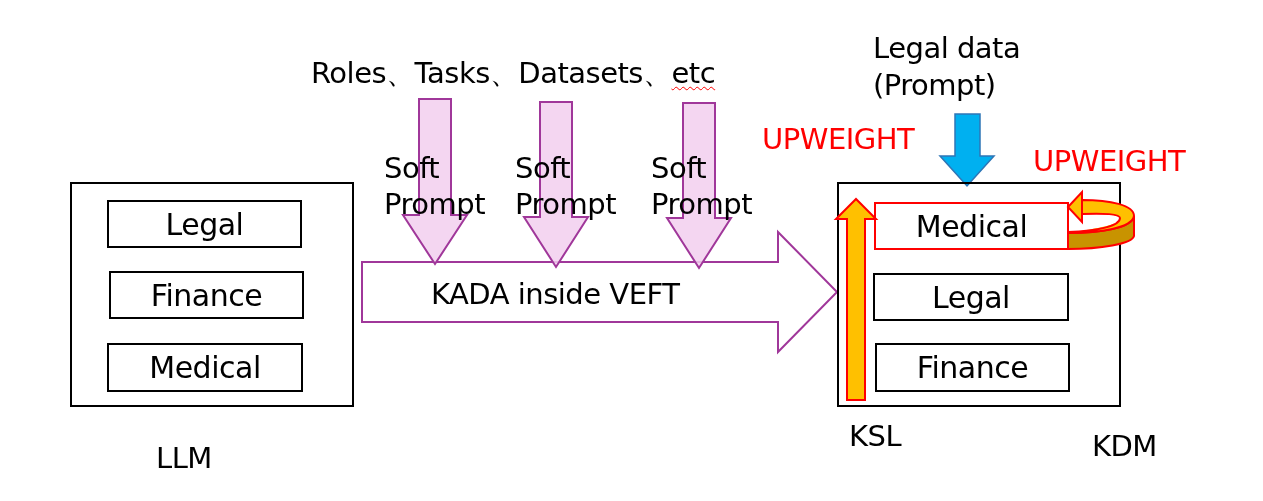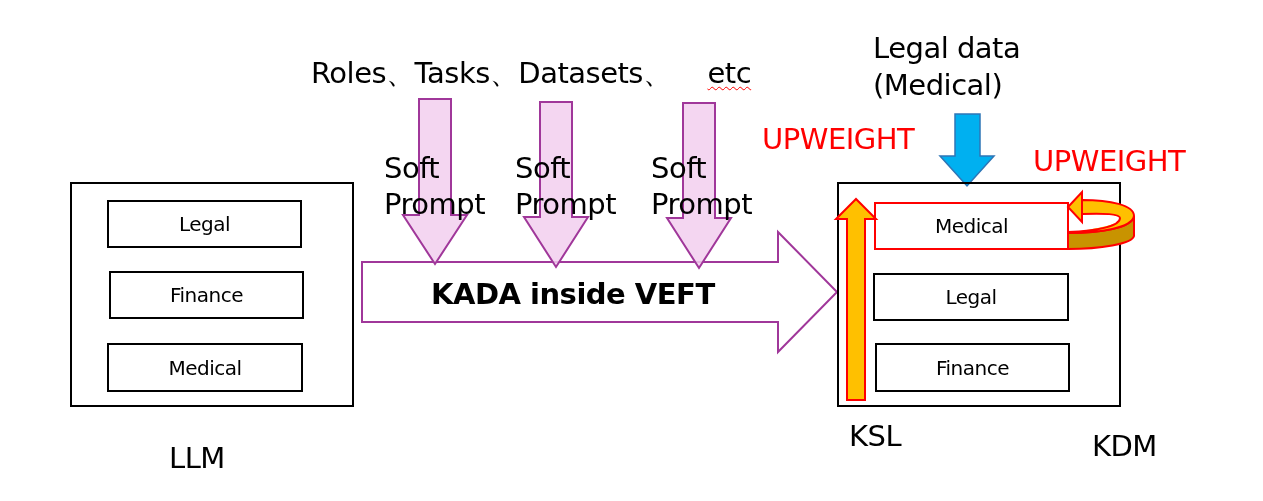--- a/index.html
+++ b/index.html
@@ -3,68 +3,68 @@
 <meta charset="utf-8">
 <style>
   html, body { margin: 0; padding: 0; background: #ffffff; }
   body { width: 1263px; height: 501px; position: relative; overflow: hidden;
          font-family: "DejaVu Sans", "Liberation Sans", sans-serif; color: #000; }
   svg.diagram { position: absolute; left: 0; top: 0; width: 1263px; height: 501px; }
   .lbl { position: absolute; font-size: 29px; line-height: 36px; white-space: nowrap; letter-spacing: -0.5px; }
   .box { position: absolute; border: 2px solid #000; box-sizing: border-box; background: transparent; }
   .domain-box { position: absolute; border: 2px solid #000; box-sizing: border-box;
                 display: flex; align-items: center; justify-content: center;
-                font-size: 20px; letter-spacing: -0.5px; background: #fff; }
+                font-size: 30px; letter-spacing: -0.5px; background: #fff; }
   .red { color: #ff0000; }
-  .wavy { text-decoration: underline wavy #ff0000; text-decoration-thickness: 1px; text-underline-offset: 3px; margin-left: 36px; }
+  .wavy { text-decoration: underline wavy #ff0000; text-decoration-thickness: 1px; text-underline-offset: 3px; }
 </style>
 </head>
 <body>
 
 <svg class="diagram" viewBox="0 0 1263 501">
 
   <polygon points="362,262 778,262 778,232 837,292 778,352 778,322 362,322" fill="#ffffff" stroke="#a0379a" stroke-width="2"></polygon>
 
   <polygon points="419,99 451,99 451,215 467,215 435,264 403,215 419,215" fill="#f2cfee" fill-opacity="0.85" stroke="#a0379a" stroke-width="2"></polygon>
   <polygon points="540,102 572,102 572,217 588,217 556,267 524,217 540,217" fill="#f2cfee" fill-opacity="0.85" stroke="#a0379a" stroke-width="2"></polygon>
   <polygon points="683,103 715,103 715,218 731,218 699,268 667,218 683,218" fill="#f2cfee" fill-opacity="0.85" stroke="#a0379a" stroke-width="2"></polygon>
 
   <polygon points="955,114 980,114 980,156 994,156 967,186 940,156 955,156" fill="#00b0f0" stroke="#2e75b6" stroke-width="1.5"></polygon>
 </svg>
 
 <div class="lbl" style="left:311px; top:55px;">
   <span>Roles、Tasks、Datasets、</span><span class="wavy">etc</span>
 </div>
 
 <div class="lbl" style="left:873px; top:30px;">Legal data</div>
-<div class="lbl" style="left:873px; top:67px;">(Medical)</div>
+<div class="lbl" style="left:873px; top:67px;">(Prompt)</div>
 
 <div class="lbl red" style="left:762px; top:121px;">UPWEIGHT</div>
 <div class="lbl red" style="left:1033px; top:143px;">UPWEIGHT</div>
 
 <div class="lbl" style="left:384px; top:150px; line-height:36px;">
   <div>Soft</div>
   <div>Prompt</div>
 </div>
 <div class="lbl" style="left:515px; top:150px; line-height:36px;">
   <div>Soft</div>
   <div>Prompt</div>
 </div>
 <div class="lbl" style="left:651px; top:150px; line-height:36px;">
   <div>Soft</div>
   <div>Prompt</div>
 </div>
 
-<div class="lbl" style="left:431px; top:276px;font-weight:bold;">KADA inside VEFT</div>
+<div class="lbl" style="left:431px; top:276px;">KADA inside VEFT</div>
 
 <div class="box" style="left:70px; top:182px; width:284px; height:225px;"></div>
 <div class="domain-box" style="left:107px; top:200px; width:195px; height:48px;">Legal</div>
 <div class="domain-box" style="left:109px; top:271px; width:195px; height:48px;">Finance</div>
 <div class="domain-box" style="left:107px; top:343px; width:196px; height:49px;">Medical</div>
-<div class="lbl" style="left:169px; top:440px;">LLM</div>
+<div class="lbl" style="left:156px; top:440px;">LLM</div>
 
 <div class="box" style="left:837px; top:182px; width:284px; height:225px;"></div>
 <div class="domain-box" style="left:874px; top:202px; width:195px; height:48px; border-color:#ff0000;">Medical</div>
 <div class="domain-box" style="left:873px; top:273px; width:196px; height:48px;">Legal</div>
 <div class="domain-box" style="left:875px; top:343px; width:195px; height:49px;">Finance</div>
 
 <svg class="diagram" viewBox="0 0 1263 501">
 
   <polygon points="847,400 865,400 865,219 876,219 856,199 836,219 847,219" fill="#ffc000" stroke="#ff0000" stroke-width="2"></polygon>
 

